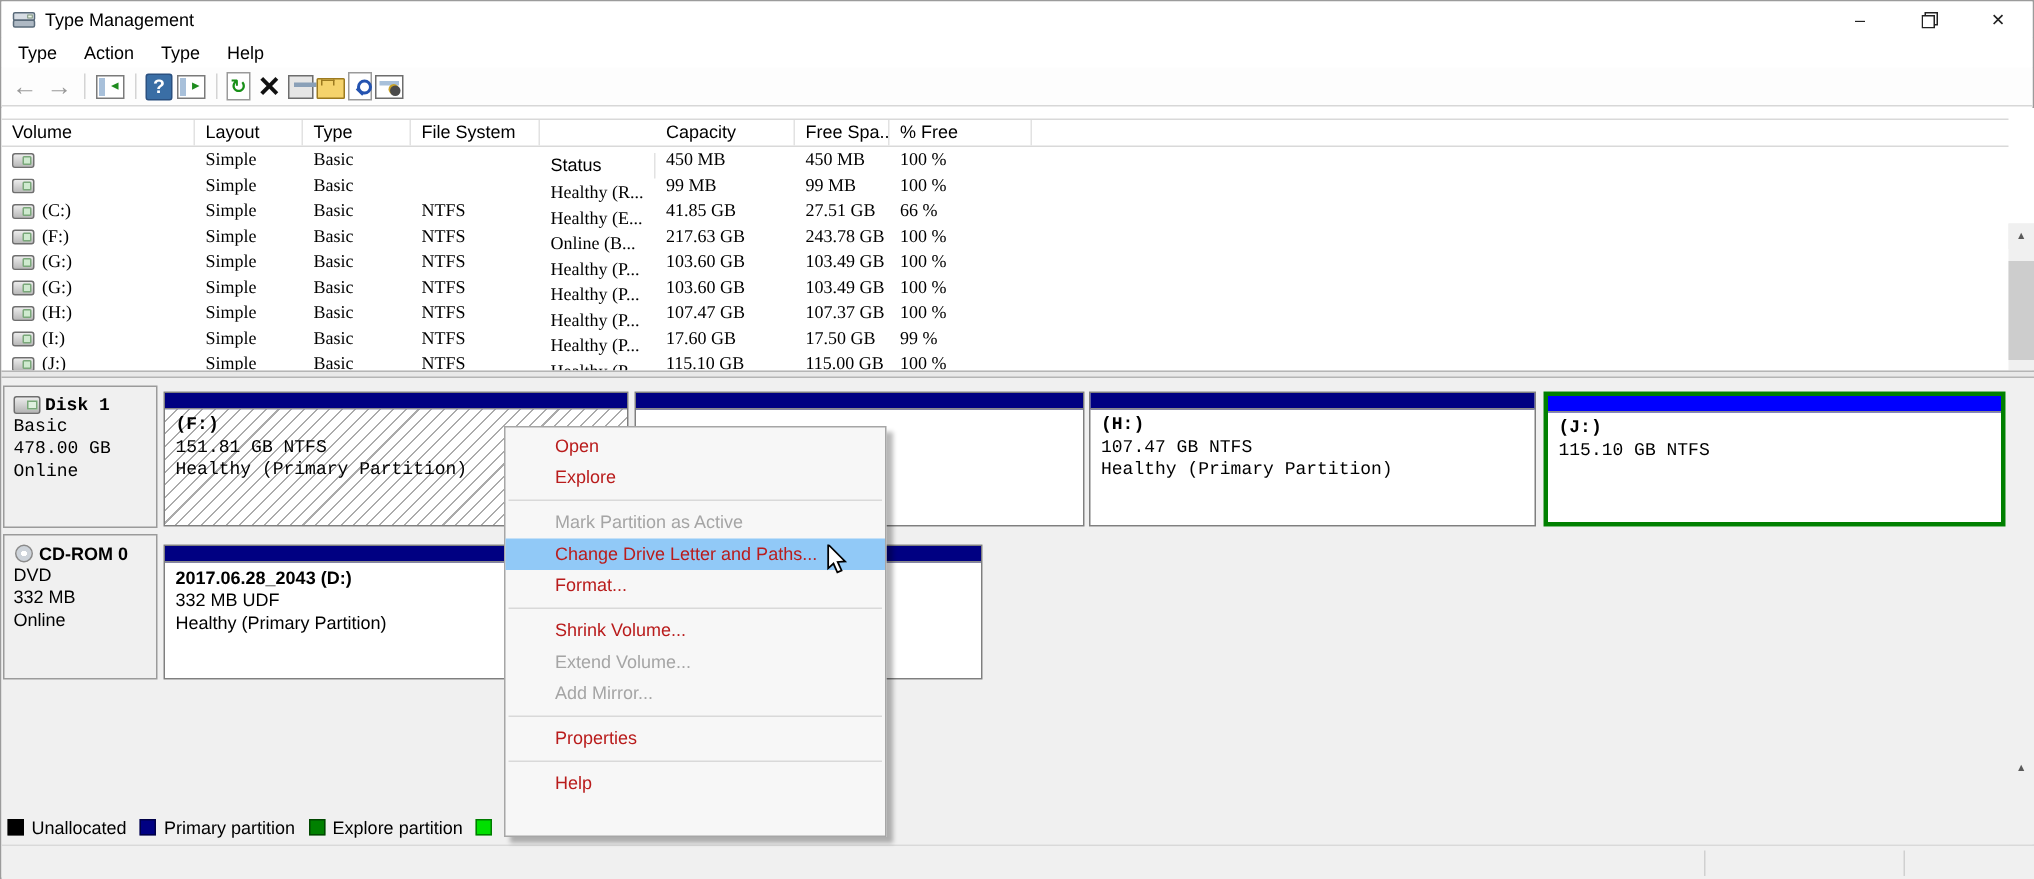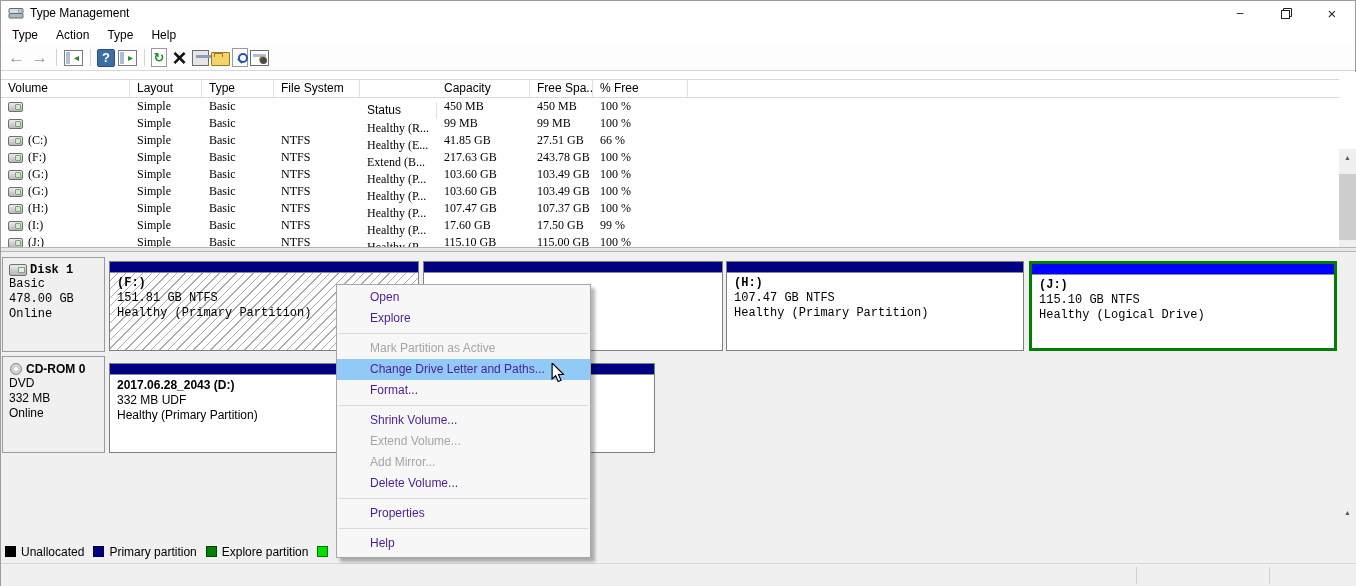--- a/index.html
+++ b/index.html
@@ -90,21 +90,21 @@
   .leg-item{display:flex;align-items:center;margin-right:9px;}
   .leg-sq{width:11px;height:11px;margin-right:5px;border:1px solid rgba(0,0,0,.45);box-sizing:border-box;}
   .leg-label{white-space:nowrap;}
 
   
   .statusbar{position:absolute;left:0;top:562px;width:1356px;height:24px;background:#f0f0f0;border-top:1px solid #d9d9d9;box-sizing:border-box;}
   .sb-div{position:absolute;top:3px;bottom:3px;width:1px;background:#d0d0d0;}
 
   
   .ctxmenu{position:absolute;left:335px;top:283px;width:255px;height:274px;background:#f7f7f7;border:1px solid #a6a6a6;box-sizing:border-box;box-shadow:4px 4px 3px rgba(0,0,0,0.28);padding:2px 0;z-index:10;}
-  .menu-item{height:21px;line-height:21px;padding-left:33px;white-space:nowrap;color:#4c1d95;}
+  .menu-item{height:21px;line-height:21px;padding-left:33px;white-space:nowrap;color:#b91c1c;}
   .menu-item.disabled{color:#a5a5a5;}
   .menu-item.hl{background:#91c9f7;}
   .menu-sep{height:1px;background:#d9d9d9;margin:4px 2px;}
 
   .cursor{position:absolute;z-index:20;}
 </style>
 </head>
 <body>
 
 <div class="window">
@@ -232,21 +232,21 @@
           <div class="td w1">
             <span>Simple</span>
           </div>
           <div class="td w2">
             <span>Basic</span>
           </div>
           <div class="td w3">
             <span>NTFS</span>
           </div>
           <div class="td w4">
-            <span>Extend (B...</span>
+            <span>Online (B...</span>
           </div>
           <div class="td w5">
             <span>41.85 GB</span>
           </div>
           <div class="td w6">
             <span>27.51 GB</span>
           </div>
           <div class="td w7">
             <span>66 %</span>
           </div>
@@ -478,21 +478,20 @@
               <div>Healthy (Primary Partition)</div>
             </div>
           </div>
         </div>
         <div class="part extended" style="left:1027px;top:4px;width:308px;height:90px;">
           <div class="strip" style="background:#0000ff;"></div>
           <div class="part-body">
             <div class="part-text">
               <div class="part-label">(J:)</div>
               <div>115.10 GB NTFS</div>
-              <div>Healthy (Logical Drive)</div>
             </div>
           </div>
         </div>
       </div>
       <div class="disk-row" style="top:104px;height:97px;width:1338px;">
         <div class="disk-head">
           <div class="disk-title">
             <span class="cd-ico"></span>
             <span>CD-ROM 0</span>
           </div>
@@ -522,21 +521,20 @@
       <div class="menu-item">Open</div>
       <div class="menu-item">Explore</div>
       <div class="menu-sep"></div>
       <div class="menu-item disabled">Mark Partition as Active</div>
       <div class="menu-item hl">Change Drive Letter and Paths...</div>
       <div class="menu-item">Format...</div>
       <div class="menu-sep"></div>
       <div class="menu-item">Shrink Volume...</div>
       <div class="menu-item disabled">Extend Volume...</div>
       <div class="menu-item disabled">Add Mirror...</div>
-      <div class="menu-item">Delete Volume...</div>
       <div class="menu-sep"></div>
       <div class="menu-item">Properties</div>
       <div class="menu-sep"></div>
       <div class="menu-item">Help</div>
     </div>
 
   <svg class="cursor" style="left:548px;top:362px;" width="18" height="20" viewBox="0 0 12 17">
     <polygon points="1,0 1,13.5 4,10.8 6.2,15.8 8.6,14.7 6.4,9.9 10.6,9.6" fill="#ffffff" stroke="#000000" stroke-width="1"></polygon>
   </svg>
 

